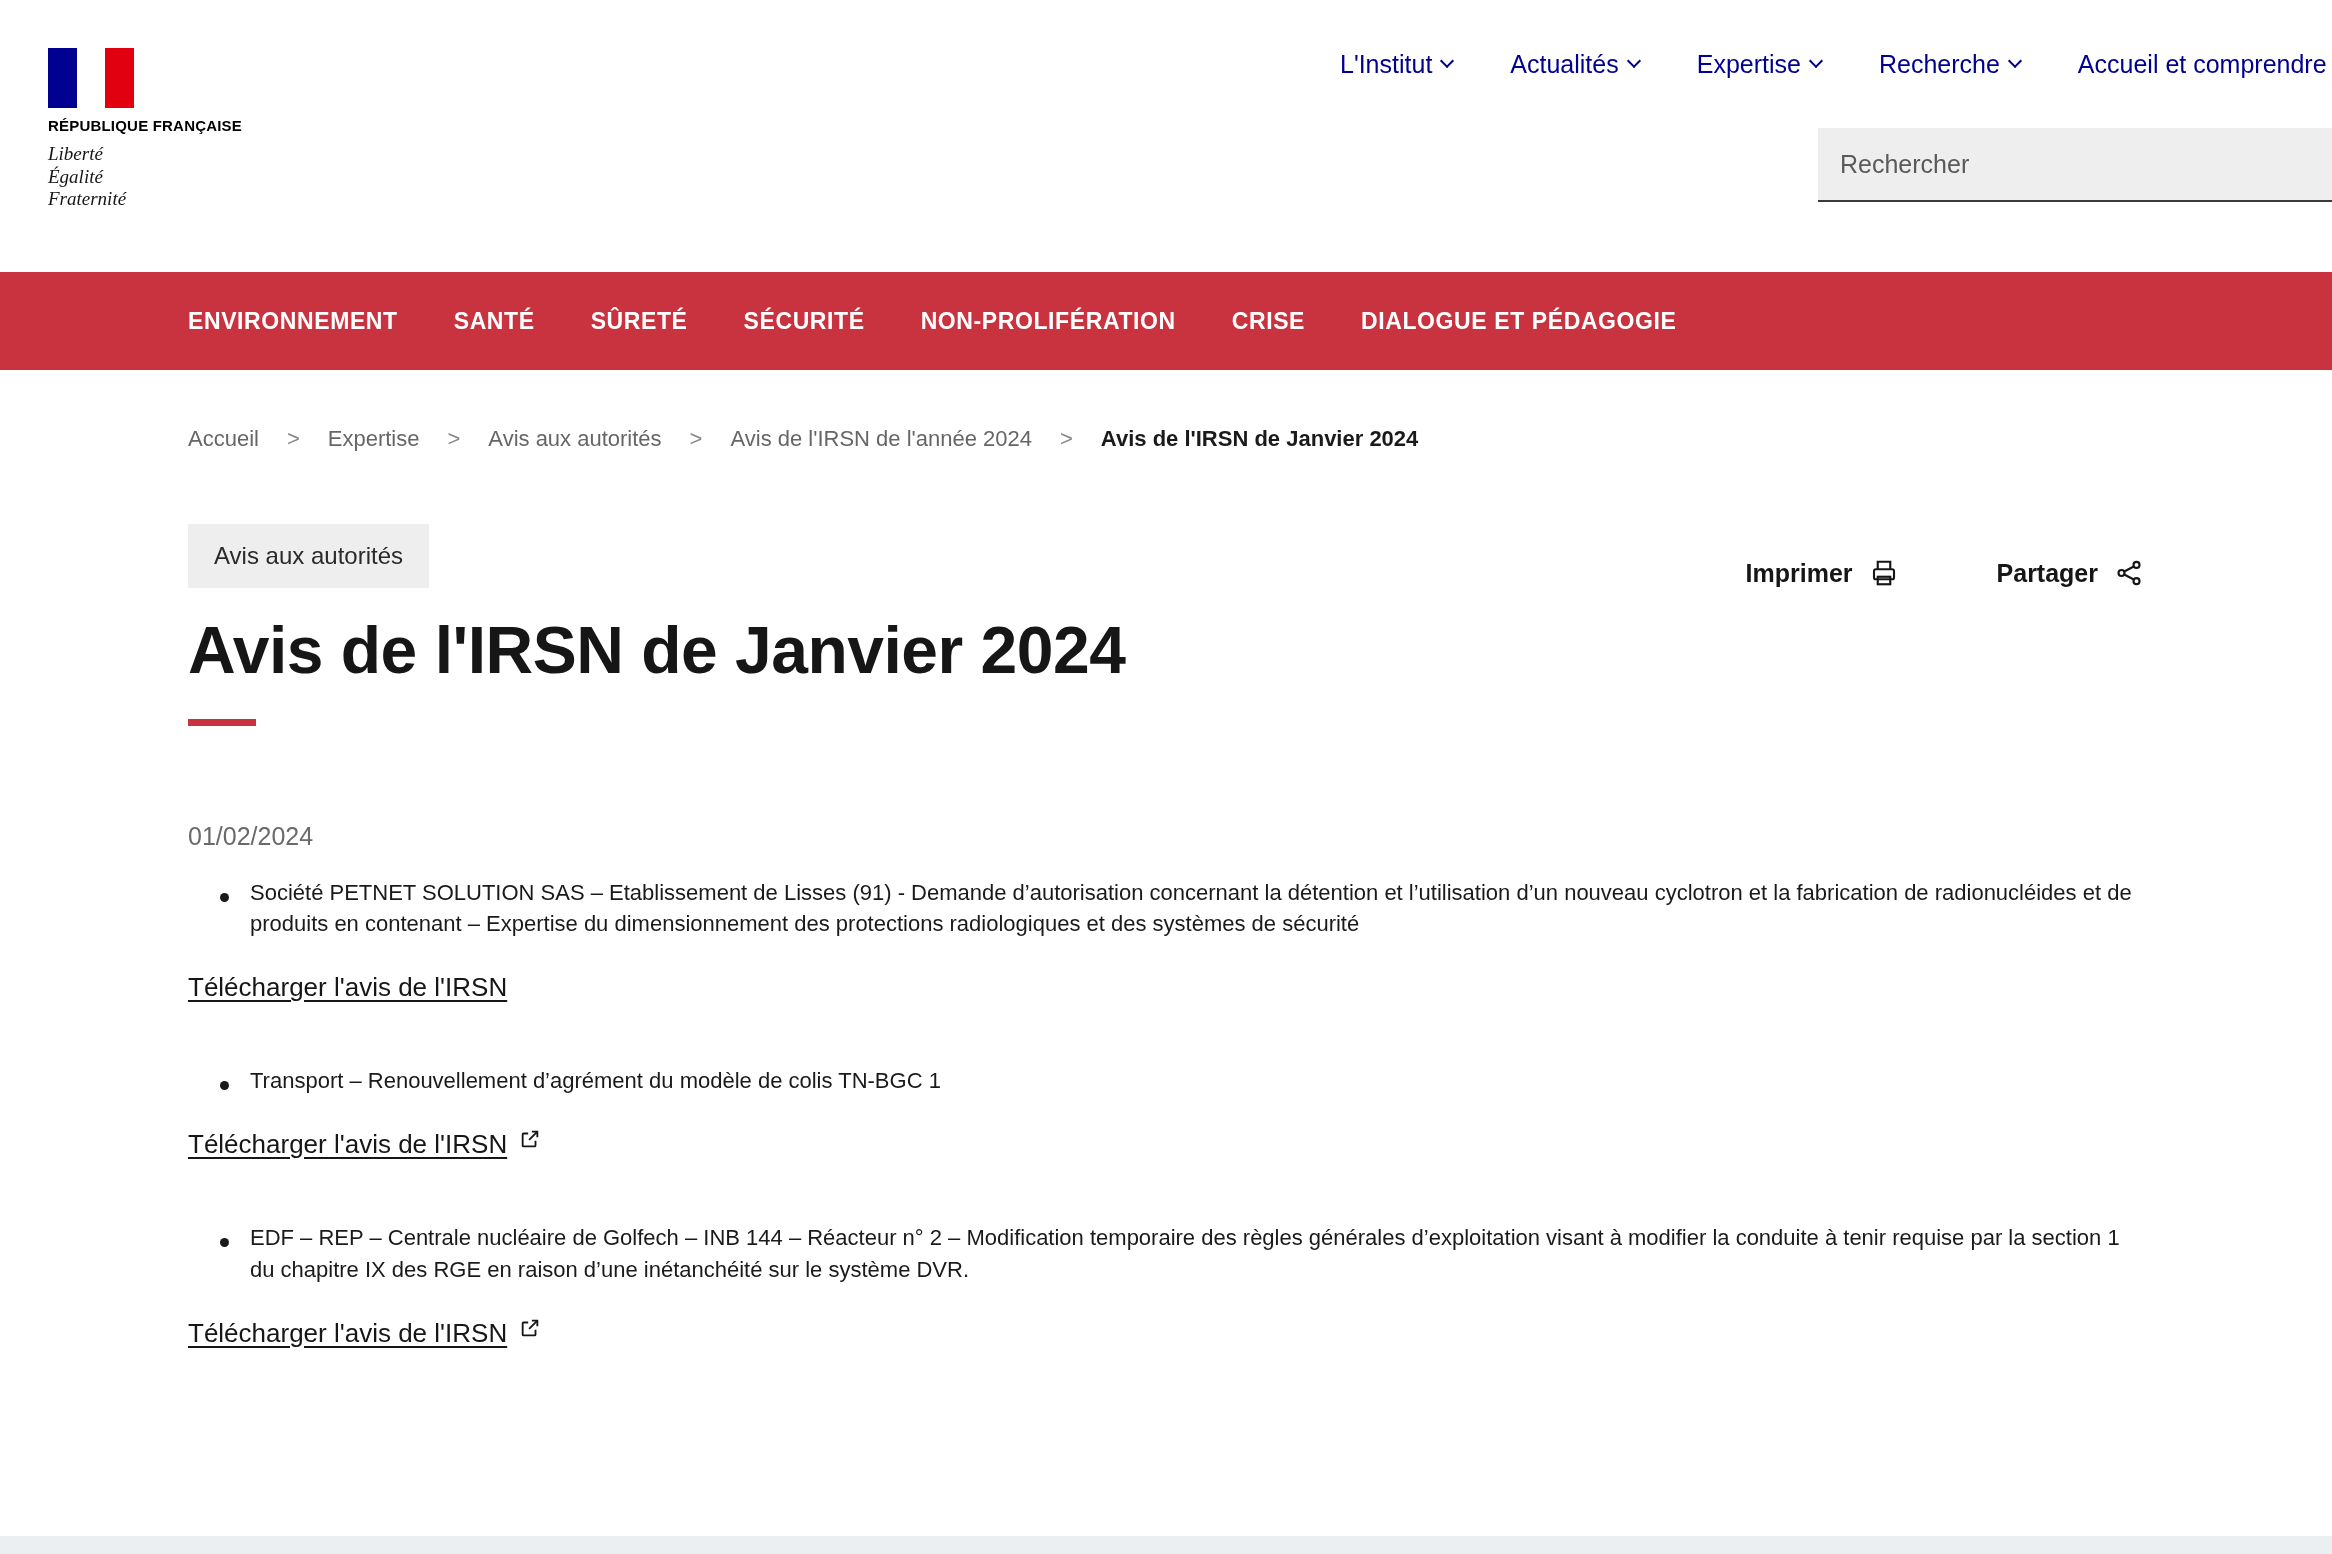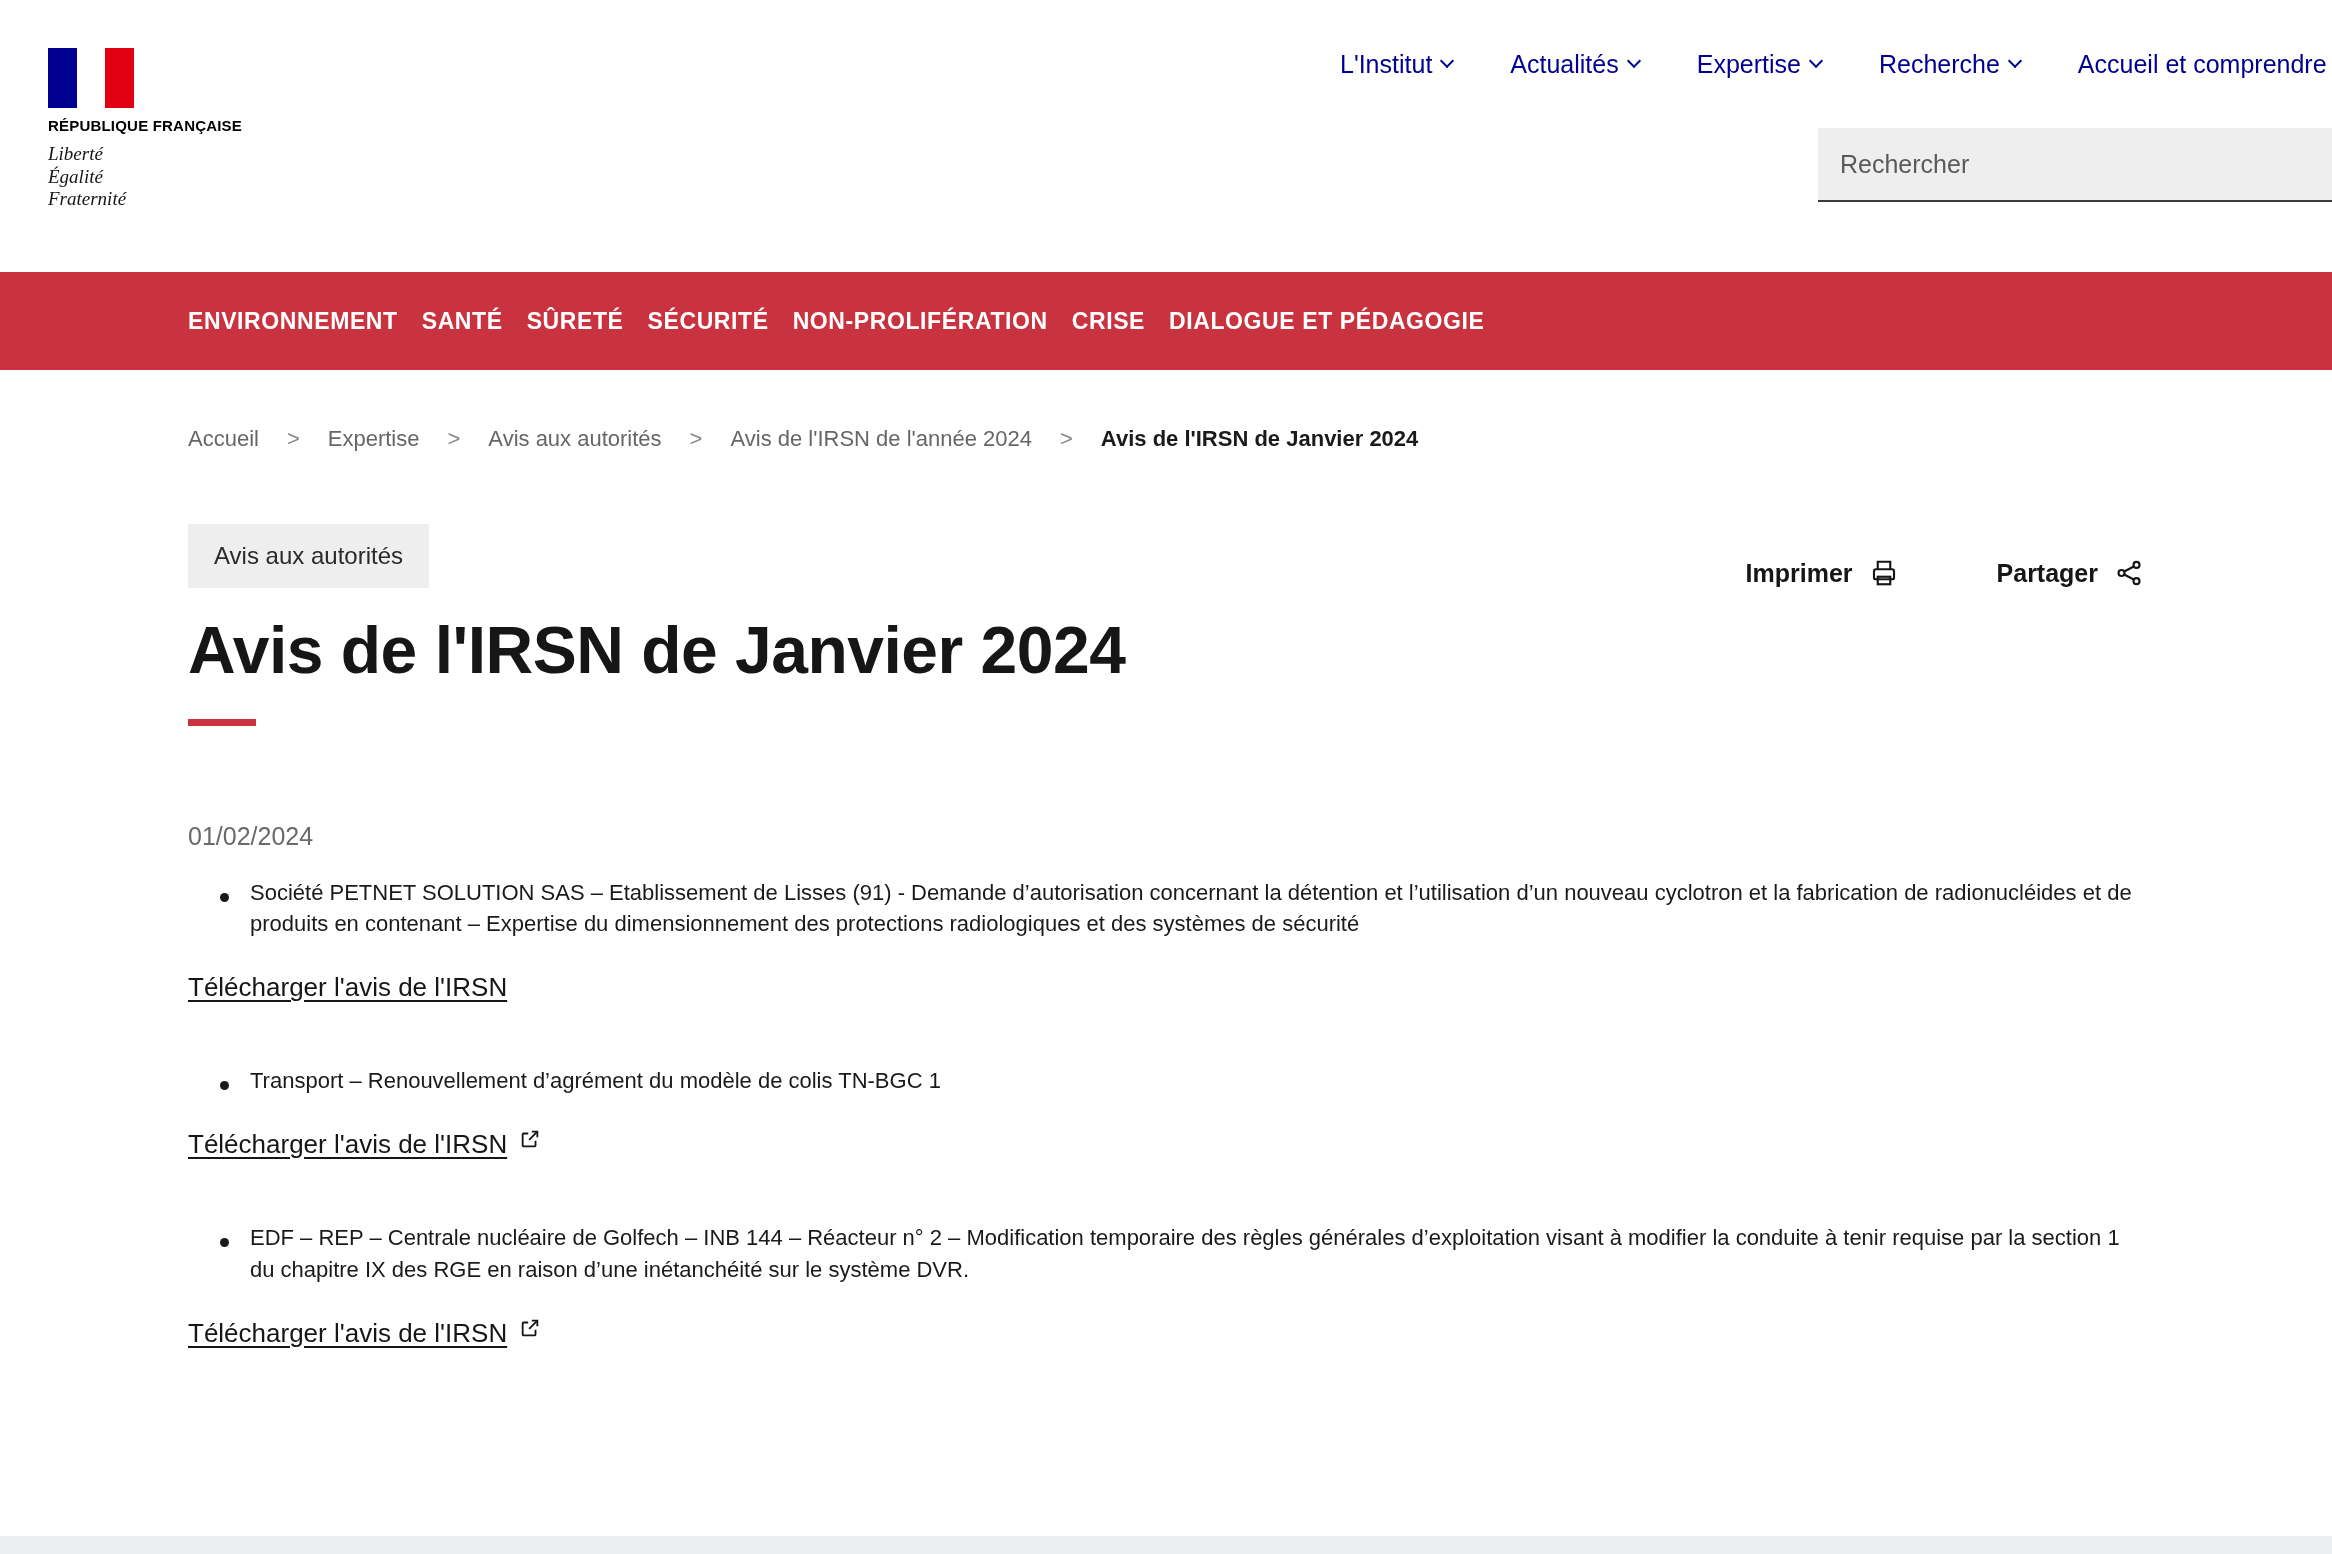--- a/index.html
+++ b/index.html
@@ -91,21 +91,21 @@
   }
   .search-wrap input::placeholder { color: #5a5a5a; }
 
   
   .redbar {
     height: 98px;
     background: #c9333f;
     display: flex;
     align-items: center;
     padding-left: 188px;
-    gap: 24px;
+    gap: 56px;
   }
   .redbar a {
     color: #ffffff;
     text-decoration: none;
     font-size: 23px;
     font-weight: 700;
     letter-spacing: 0.6px;
     text-transform: uppercase;
     white-space: nowrap;
   }

